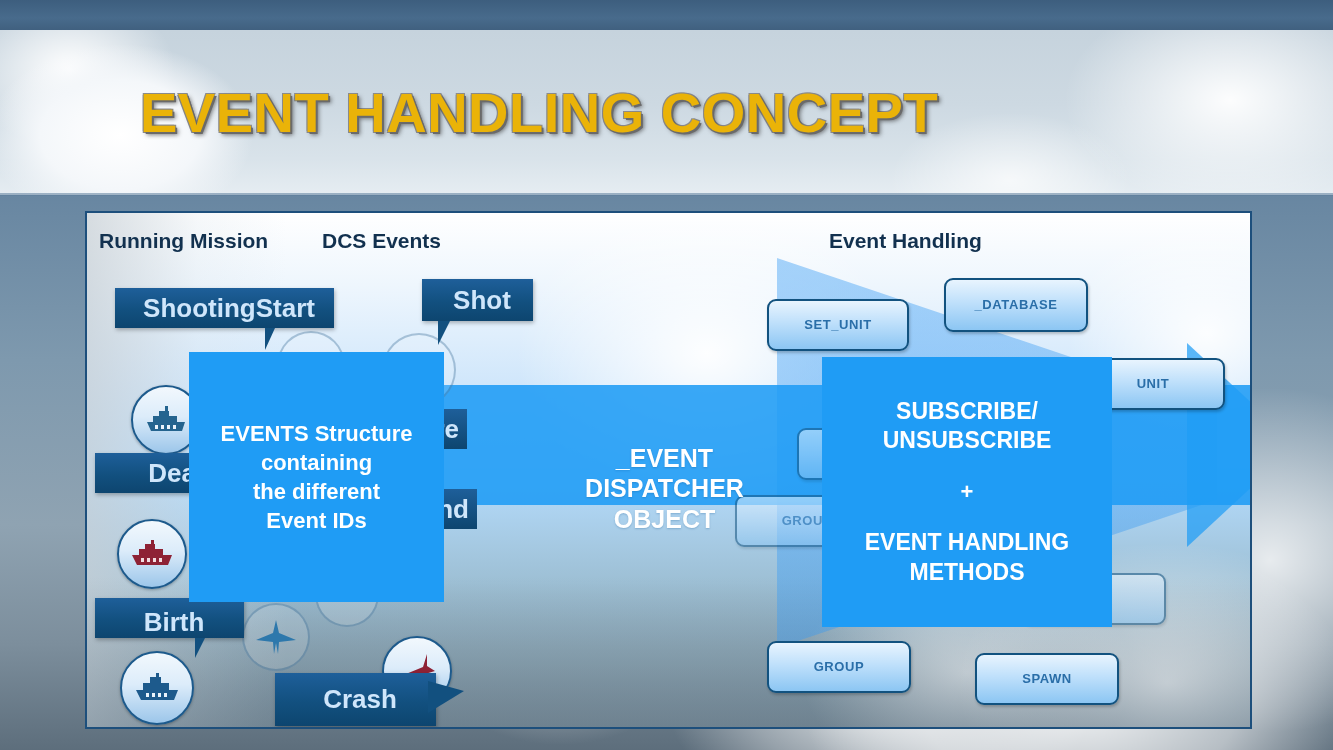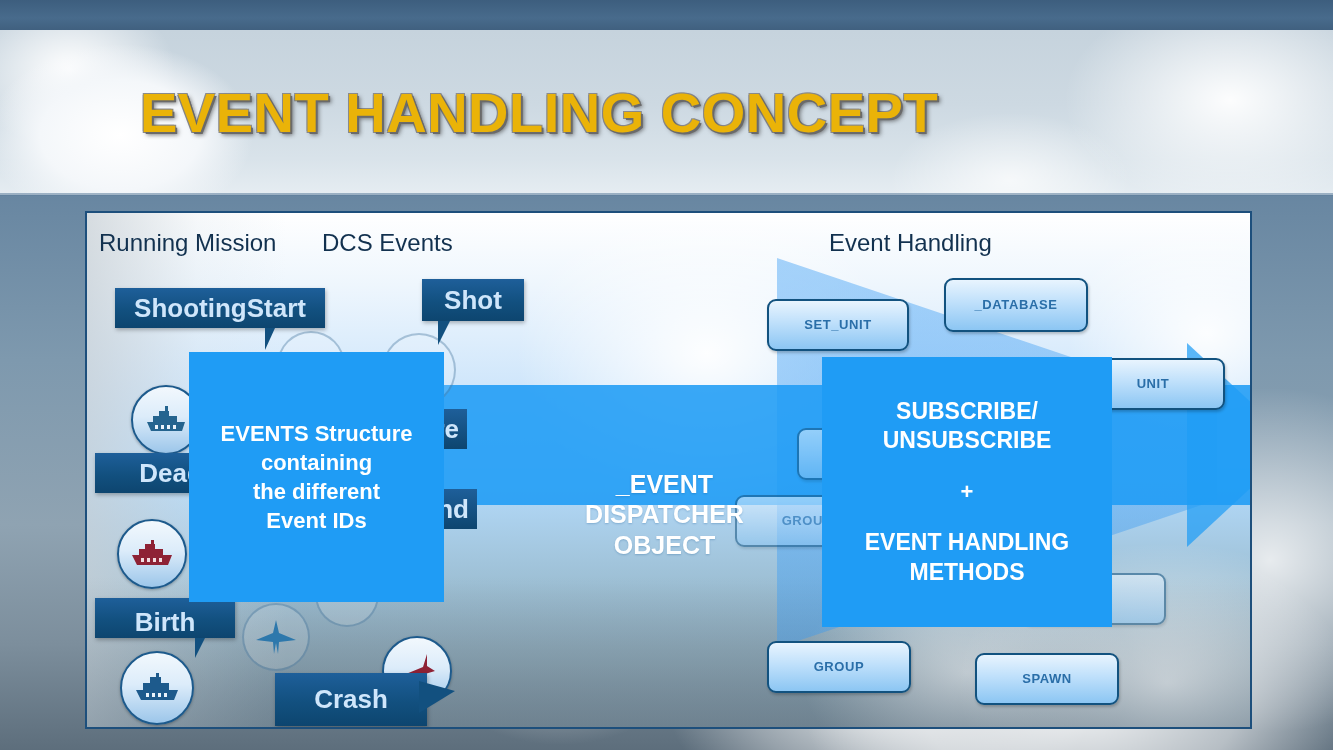--- a/index.html
+++ b/index.html
@@ -57,29 +57,29 @@
   #arrowband{position:absolute;left:200px;top:172px;width:1000px;height:120px;
     background:#1f9cf5;opacity:.88;}
   #arrowhead{position:absolute;left:1100px;top:130px;width:0;height:0;
     border-top:102px solid transparent;border-bottom:102px solid transparent;
     border-left:110px solid #1f9cf5;opacity:.72;}
   #bigwedge{position:absolute;left:690px;top:45px;width:440px;height:390px;
     background:linear-gradient(135deg,rgba(64,160,245,.45) 0%,rgba(40,145,240,.35) 100%);
     clip-path:polygon(0 0,100% 38%,100% 62%,0 100%);}
 
   
-  .colhead{position:absolute;font-size:24px;font-weight:400;color:#12314f;white-space:nowrap;}
+  .colhead{position:absolute;font-size:21px;font-weight:700;color:#12314f;white-space:nowrap;}
   #h-running{left:12px;top:16px;}
   #h-dcs{left:235px;top:16px;}
   #h-handling{left:742px;top:16px;}
 
   
   .callout{position:absolute;background:linear-gradient(180deg,#1e5f9a 0%,#12507f 55%,#0d456f 100%);
     color:#cfe6fb;font-size:26px;font-weight:600;display:flex;align-items:center;
-    justify-content:center;box-shadow:1px 2px 4px rgba(0,0,0,.28);white-space:nowrap;}
+    justify-content:center;box-shadow:1px 2px 4px rgba(0,0,0,.28);white-space:nowrap;padding-left:9px;}
   .callout .tail{position:absolute;width:0;height:0;}
 
   #c-shooting{left:28px;top:75px;width:210px;height:40px;}
   #c-shot{left:335px;top:66px;width:102px;height:42px;}
   #c-shot .tail{left:16px;bottom:-24px;border-left:12px solid #12507f;
     border-bottom:24px solid transparent;border-right:22px solid transparent;}
   #c-shooting .tail{left:150px;bottom:-22px;border-left:10px solid #12507f;
     border-bottom:22px solid transparent;border-right:26px solid transparent;}
   #c-dead{left:8px;top:240px;width:152px;height:40px;}
   #c-birth{left:8px;top:385px;width:140px;height:40px;align-items:flex-end;}
@@ -111,21 +111,21 @@
     display:flex;align-items:center;justify-content:center;
     box-shadow:1px 2px 3px rgba(0,0,0,.22);white-space:nowrap;text-align:center;line-height:1.15;}
   .rbox.dim{opacity:.55;}
 
   
   .overlay{position:absolute;background:#1f9cf5;color:#ffffff;
     display:flex;flex-direction:column;align-items:center;justify-content:center;
     text-align:center;}
   #ov-events{left:102px;top:139px;width:255px;height:250px;
     font-size:22px;font-weight:700;line-height:1.32;}
-  #ov-dispatch{left:455px;top:244px;width:245px;height:115px;
+  #ov-dispatch{left:455px;top:218px;width:245px;height:115px;
     background:transparent;font-size:25px;font-weight:700;line-height:1.22;
     text-shadow:0 1px 2px rgba(0,70,130,.25);}
   #ov-subs{left:735px;top:144px;width:290px;height:270px;
     font-size:23px;font-weight:700;line-height:1.28;}
   #ov-subs .plus{font-size:22px;margin:22px 0;}
   #ov-subs .seg{padding:0 4px;}
 
   .ovline{display:block;}
 </style>
 </head>

